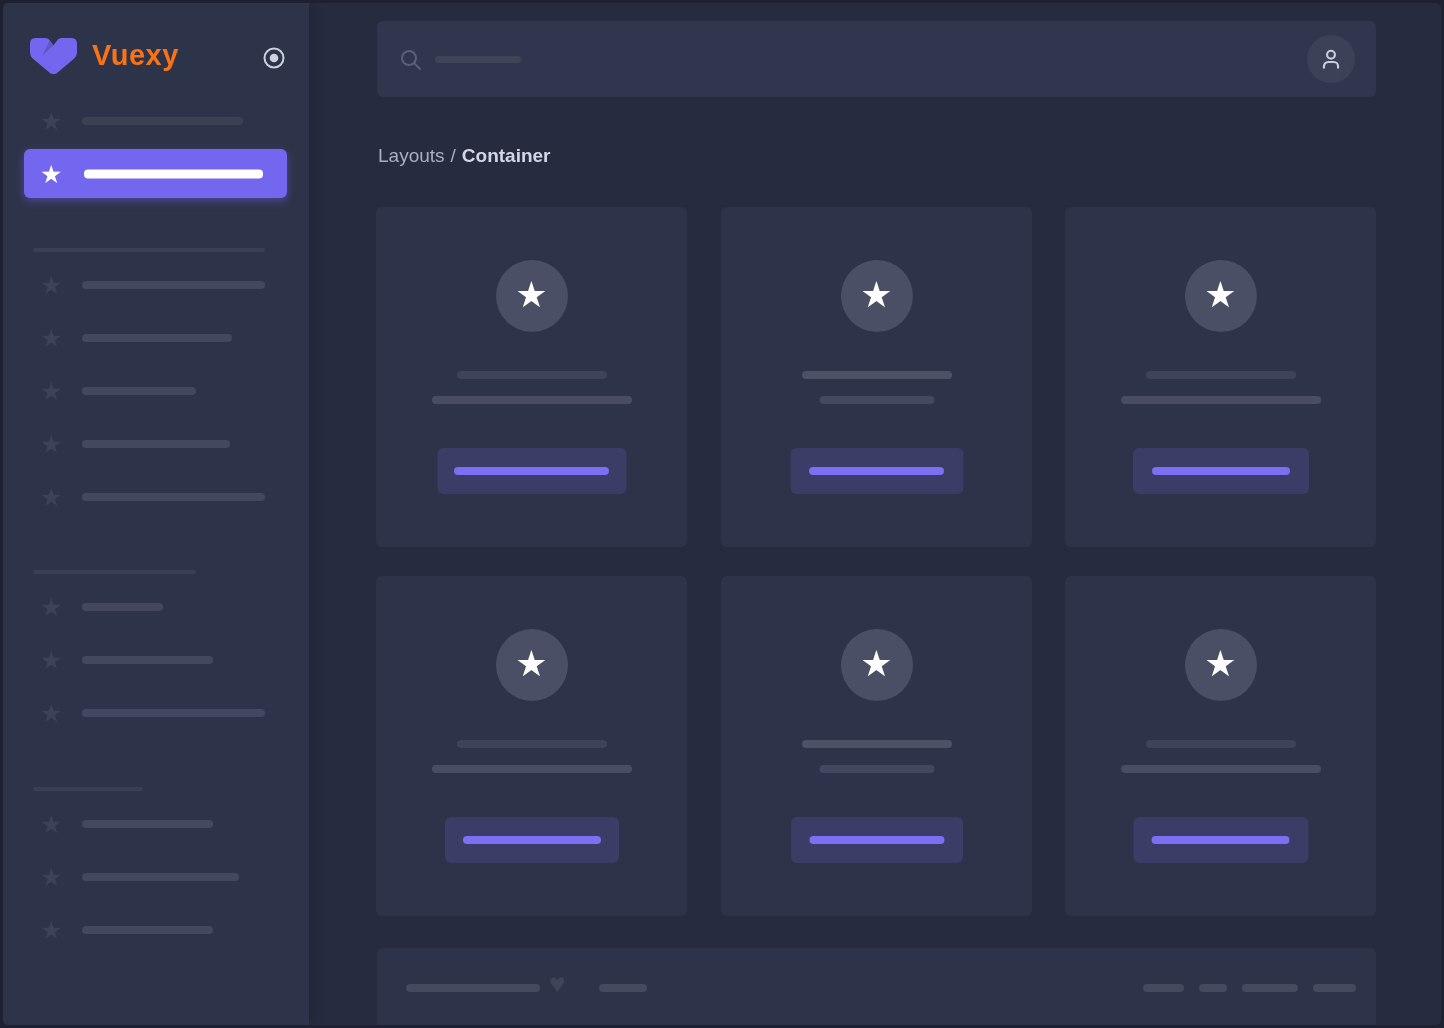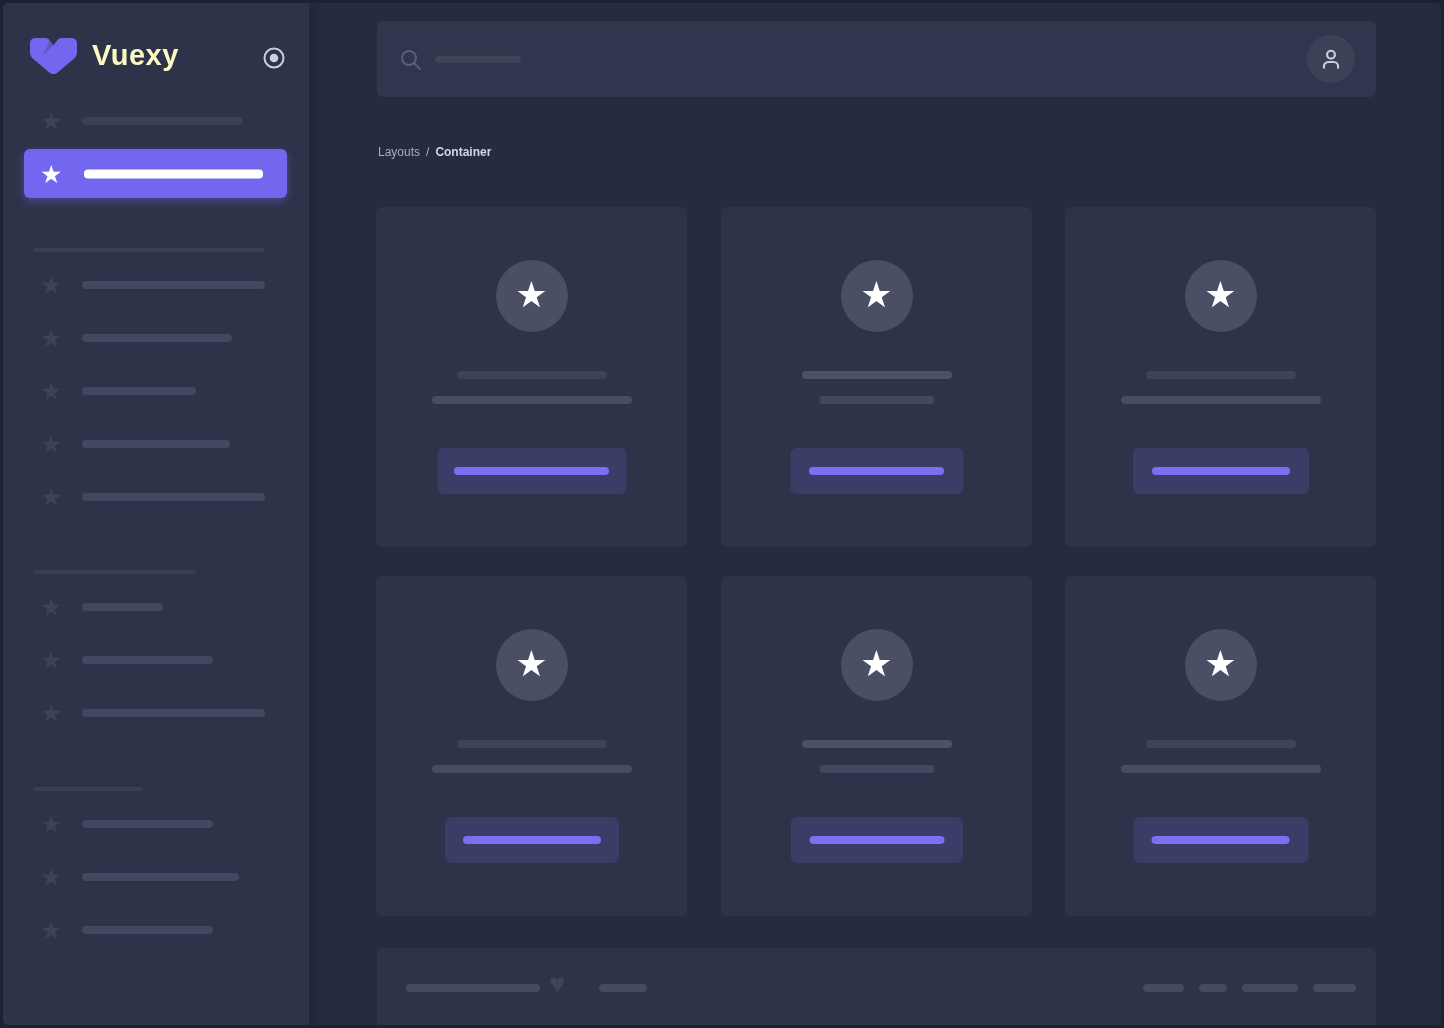--- a/index.html
+++ b/index.html
@@ -5,21 +5,21 @@
   html,body{margin:0;padding:0;background:#1d2132;font-family:"Liberation Sans", sans-serif;}
   .frame{position:relative;width:1444px;height:1028px;box-sizing:border-box;
     border:3px solid var(--frame-border,#1d2132);border-radius:8px;overflow:hidden;
     background:var(--content-bg,#262b3f);}
   
   .sidebar{position:absolute;left:0;top:0;bottom:0;width:306px;
     background:var(--panel-bg,#2d3348);box-shadow:4px 0 10px rgba(0,0,0,.15);}
   .brand-row{position:absolute;left:24px;top:34px;right:21px;height:40px;}
   .logo{position:absolute;left:0;top:0;width:53px;height:40px;}
   .brand{position:absolute;left:65px;top:2px;font-size:29px;font-weight:700;
-    color:#fef9c3;letter-spacing:.5px;}
+    color:#f97316;letter-spacing:.5px;}
   .toggle{position:absolute;right:2px;top:9px;width:24px;height:24px;cursor:pointer;}
   .nav{position:absolute;left:0;top:0;right:0;bottom:0;}
   .nav-item{position:absolute;left:0;width:100%;height:30px;cursor:pointer;}
   .nav-star{position:absolute;left:37px;top:50%;transform:translateY(-50%);
     font-size:25px;line-height:1;color:#3d4257;}
   .nav-bar{position:absolute;left:79px;top:50%;transform:translateY(-50%);
     height:8px;border-radius:4px;background:#434860;}
   .top-item{top:103px;}
   .top-item .nav-bar{background:#3b4053;}
   .active-item{position:absolute;left:21px;top:146px;width:263px;height:49px;
@@ -29,21 +29,21 @@
   .active-item .nav-bar{left:60px;height:9px;background:#ffffff;}
   .nav-divider{position:absolute;left:30px;height:4px;border-radius:2px;background:#3a3f53;}
   
   .searchbar{position:absolute;left:374px;top:18px;width:999px;height:76px;
     border-radius:6px;background:var(--searchbar-bg,#30364d);cursor:text;}
   .search-icon{position:absolute;left:22px;top:27px;}
   .ph{position:absolute;left:58px;top:35px;height:7px;border-radius:3.5px;background:#3f4459;}
   .avatar{position:absolute;right:21px;top:14px;width:48px;height:48px;border-radius:50%;
     background:#3b4156;display:flex;align-items:center;justify-content:center;cursor:pointer;}
   
-  .crumbs{position:absolute;left:375px;top:142px;font-size:12px;color:#a9aec2;}
+  .crumbs{position:absolute;left:375px;top:142px;font-size:19px;color:#a9aec2;}
   .crumbs .sep{margin:0 6px;}
   .crumbs .cur{color:#d3d6e6;font-weight:700;}
   
   .grid{position:absolute;left:373px;top:204px;width:1000px;height:710px;}
   .card{position:absolute;width:311px;height:340px;border-radius:6px;
     background:var(--panel-bg,#2d3348);}
   .card-circle{position:absolute;left:50%;top:53px;transform:translateX(-50%);
     width:72px;height:72px;border-radius:50%;background:#4a4f66;
     display:flex;align-items:center;justify-content:center;}
   .card-star{color:#fff;font-size:36px;line-height:1;padding-bottom:3px;}

